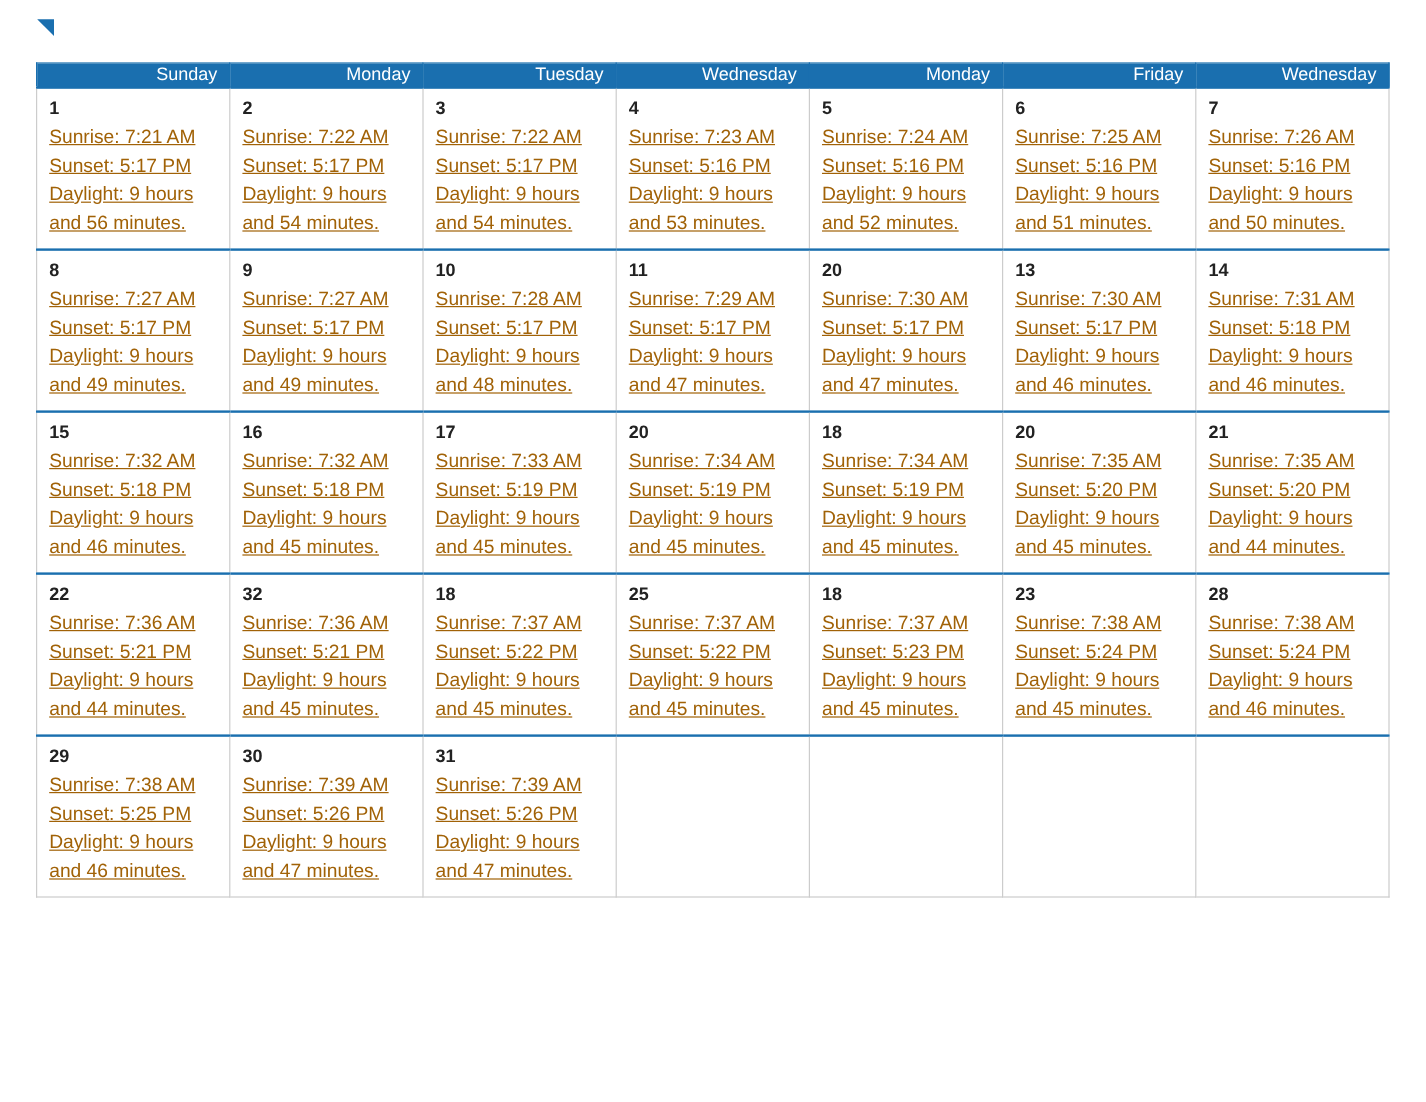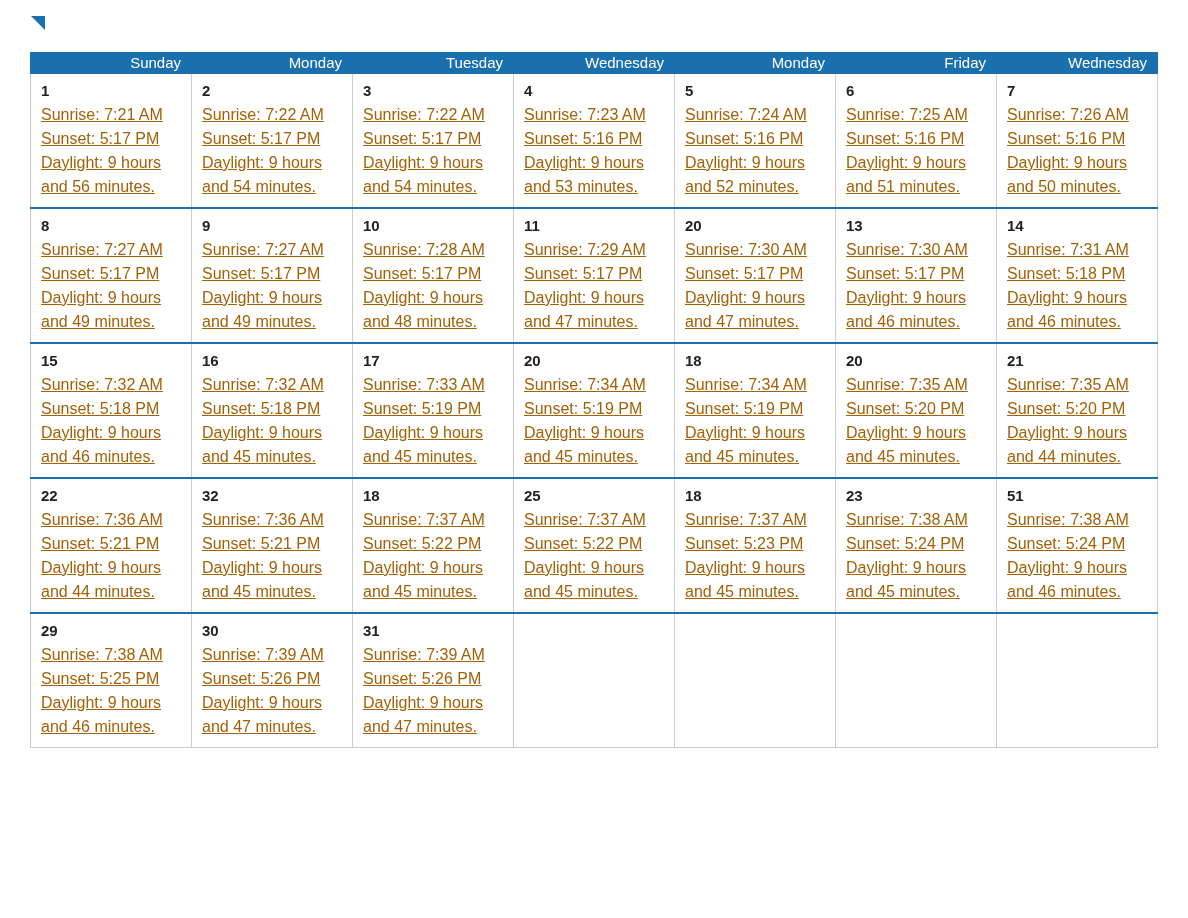--- a/index.html
+++ b/index.html
@@ -375,21 +375,21 @@
         <td>
         <span class="day-number">23</span>
         <div class="day-info">
           Sunrise: 7:38 AM<br>
           Sunset: 5:24 PM<br>
           Daylight: 9 hours<br>
           and 45 minutes.
         </div>
       </td>
         <td>
-        <span class="day-number">51</span>
+        <span class="day-number">28</span>
         <div class="day-info">
           Sunrise: 7:38 AM<br>
           Sunset: 5:24 PM<br>
           Daylight: 9 hours<br>
           and 46 minutes.
         </div>
       </td>
       </tr>
       <tr>
         <td>

